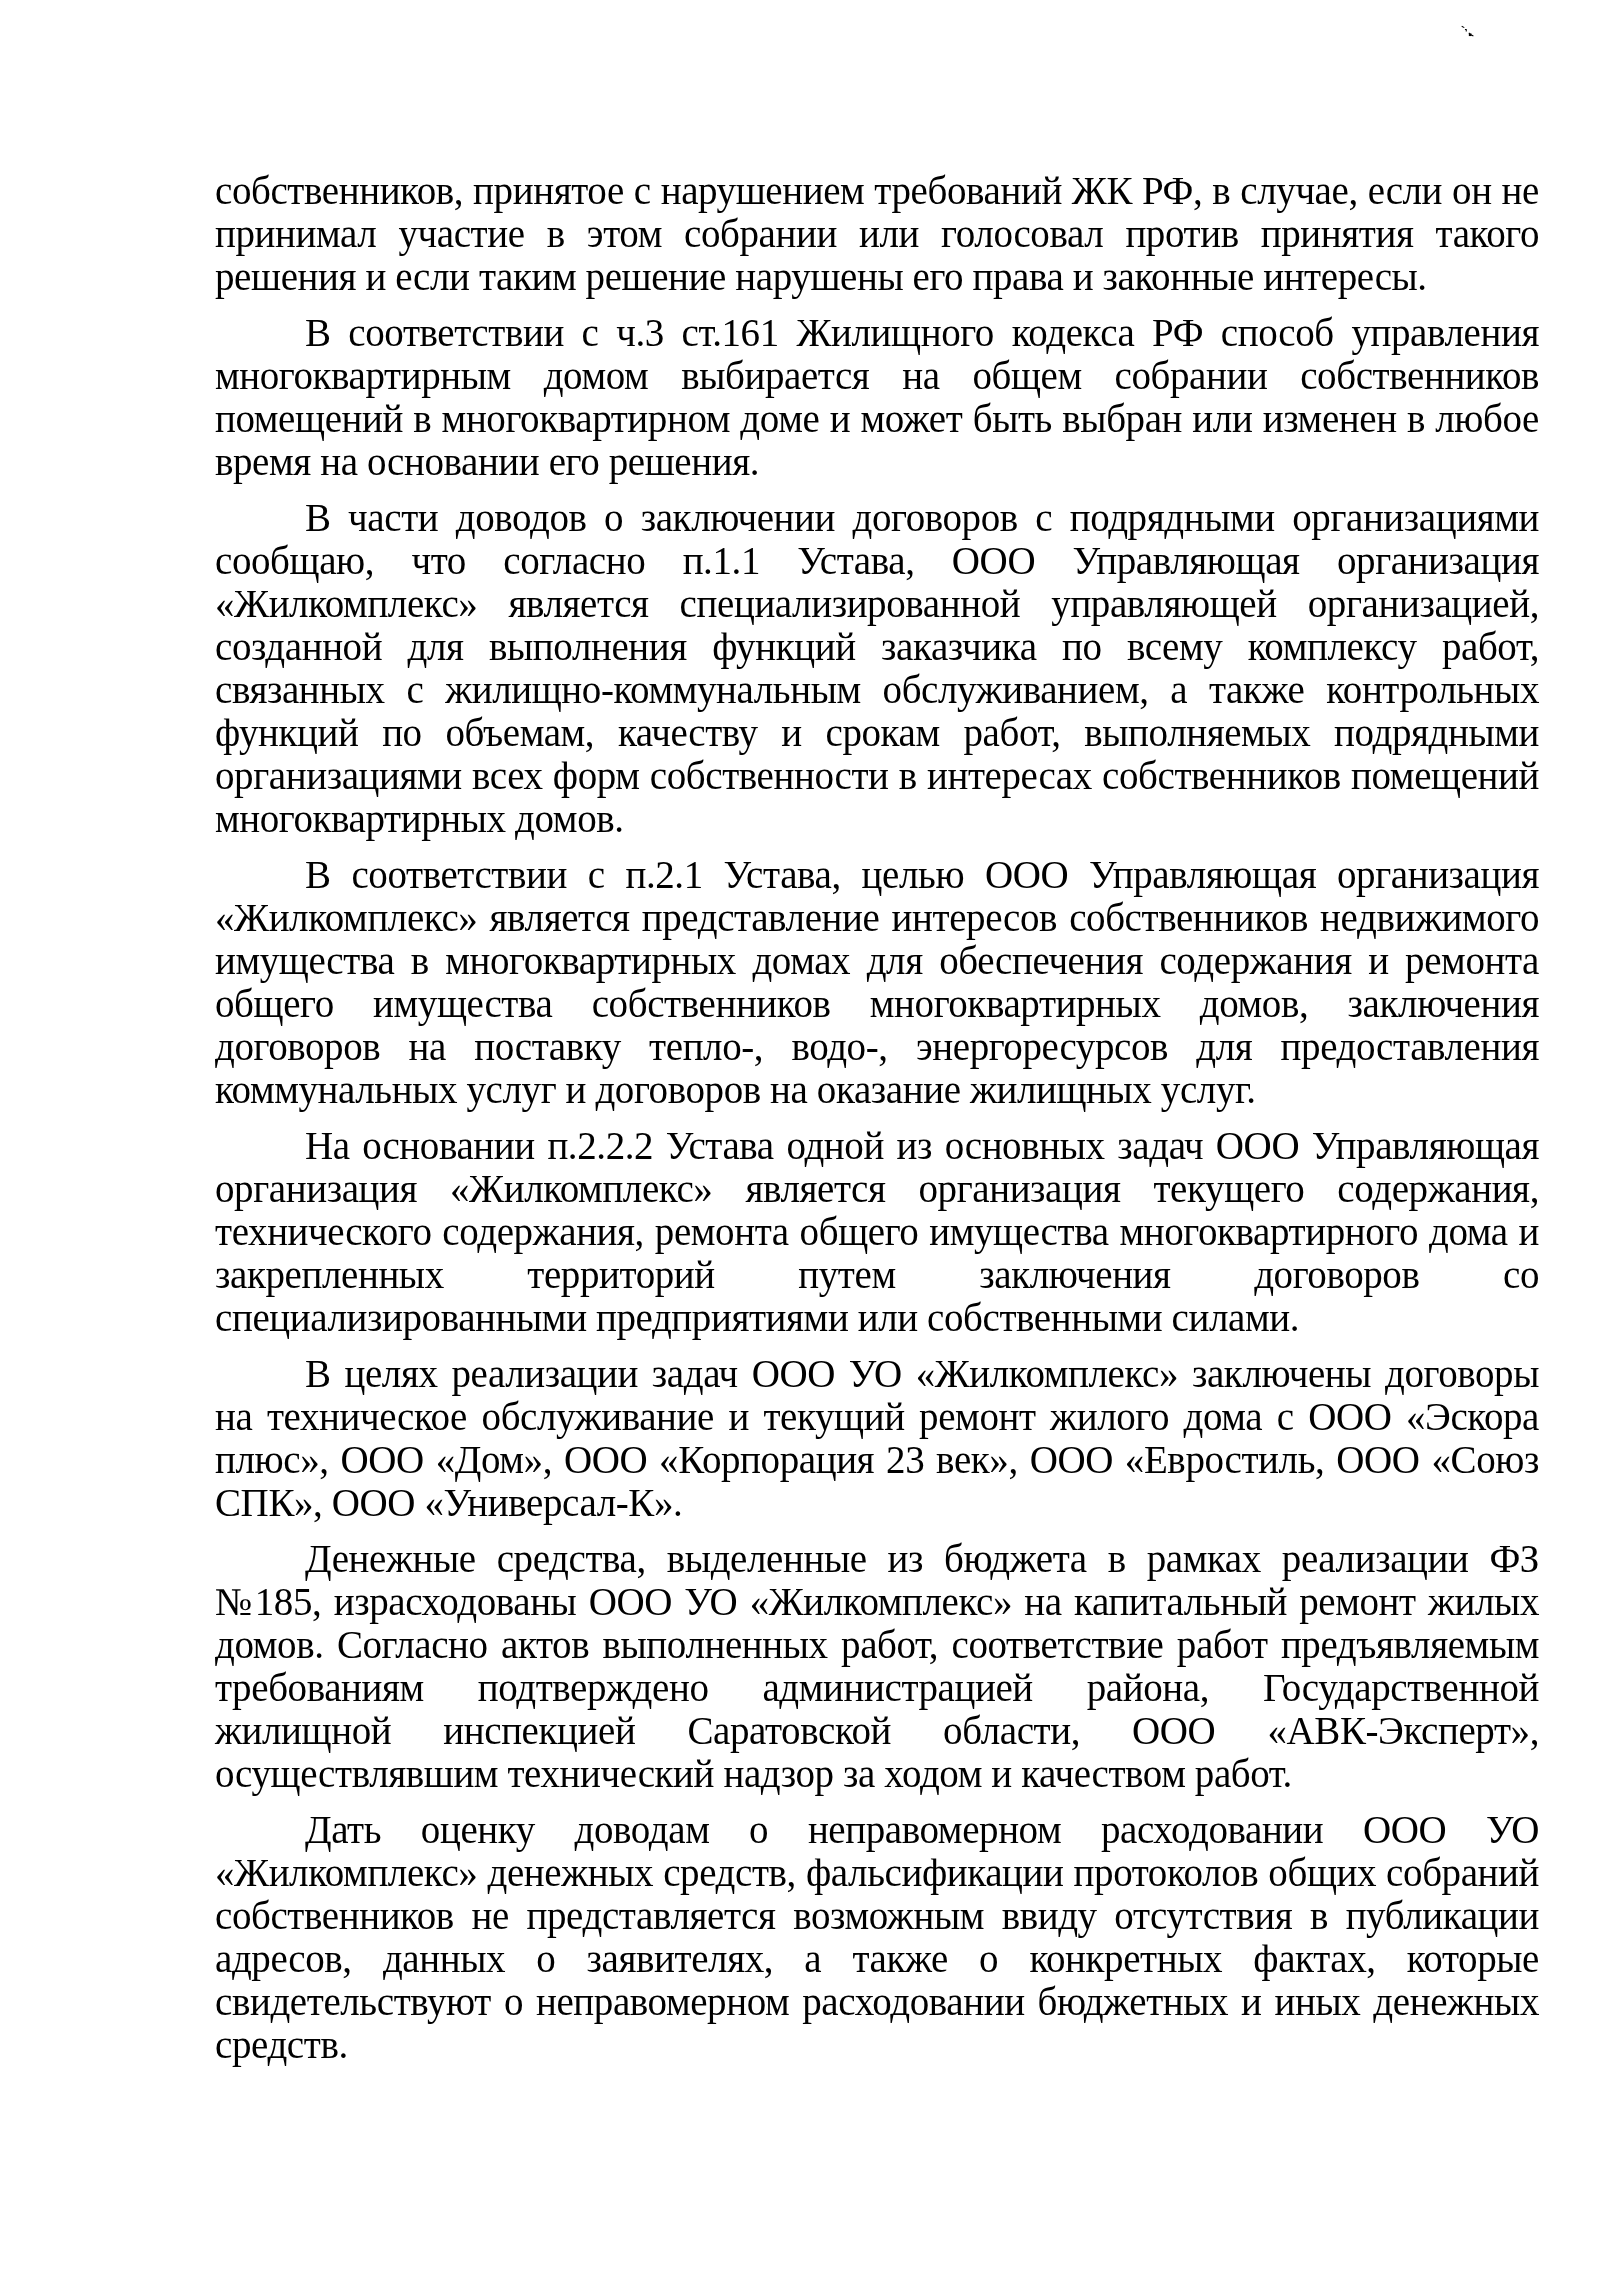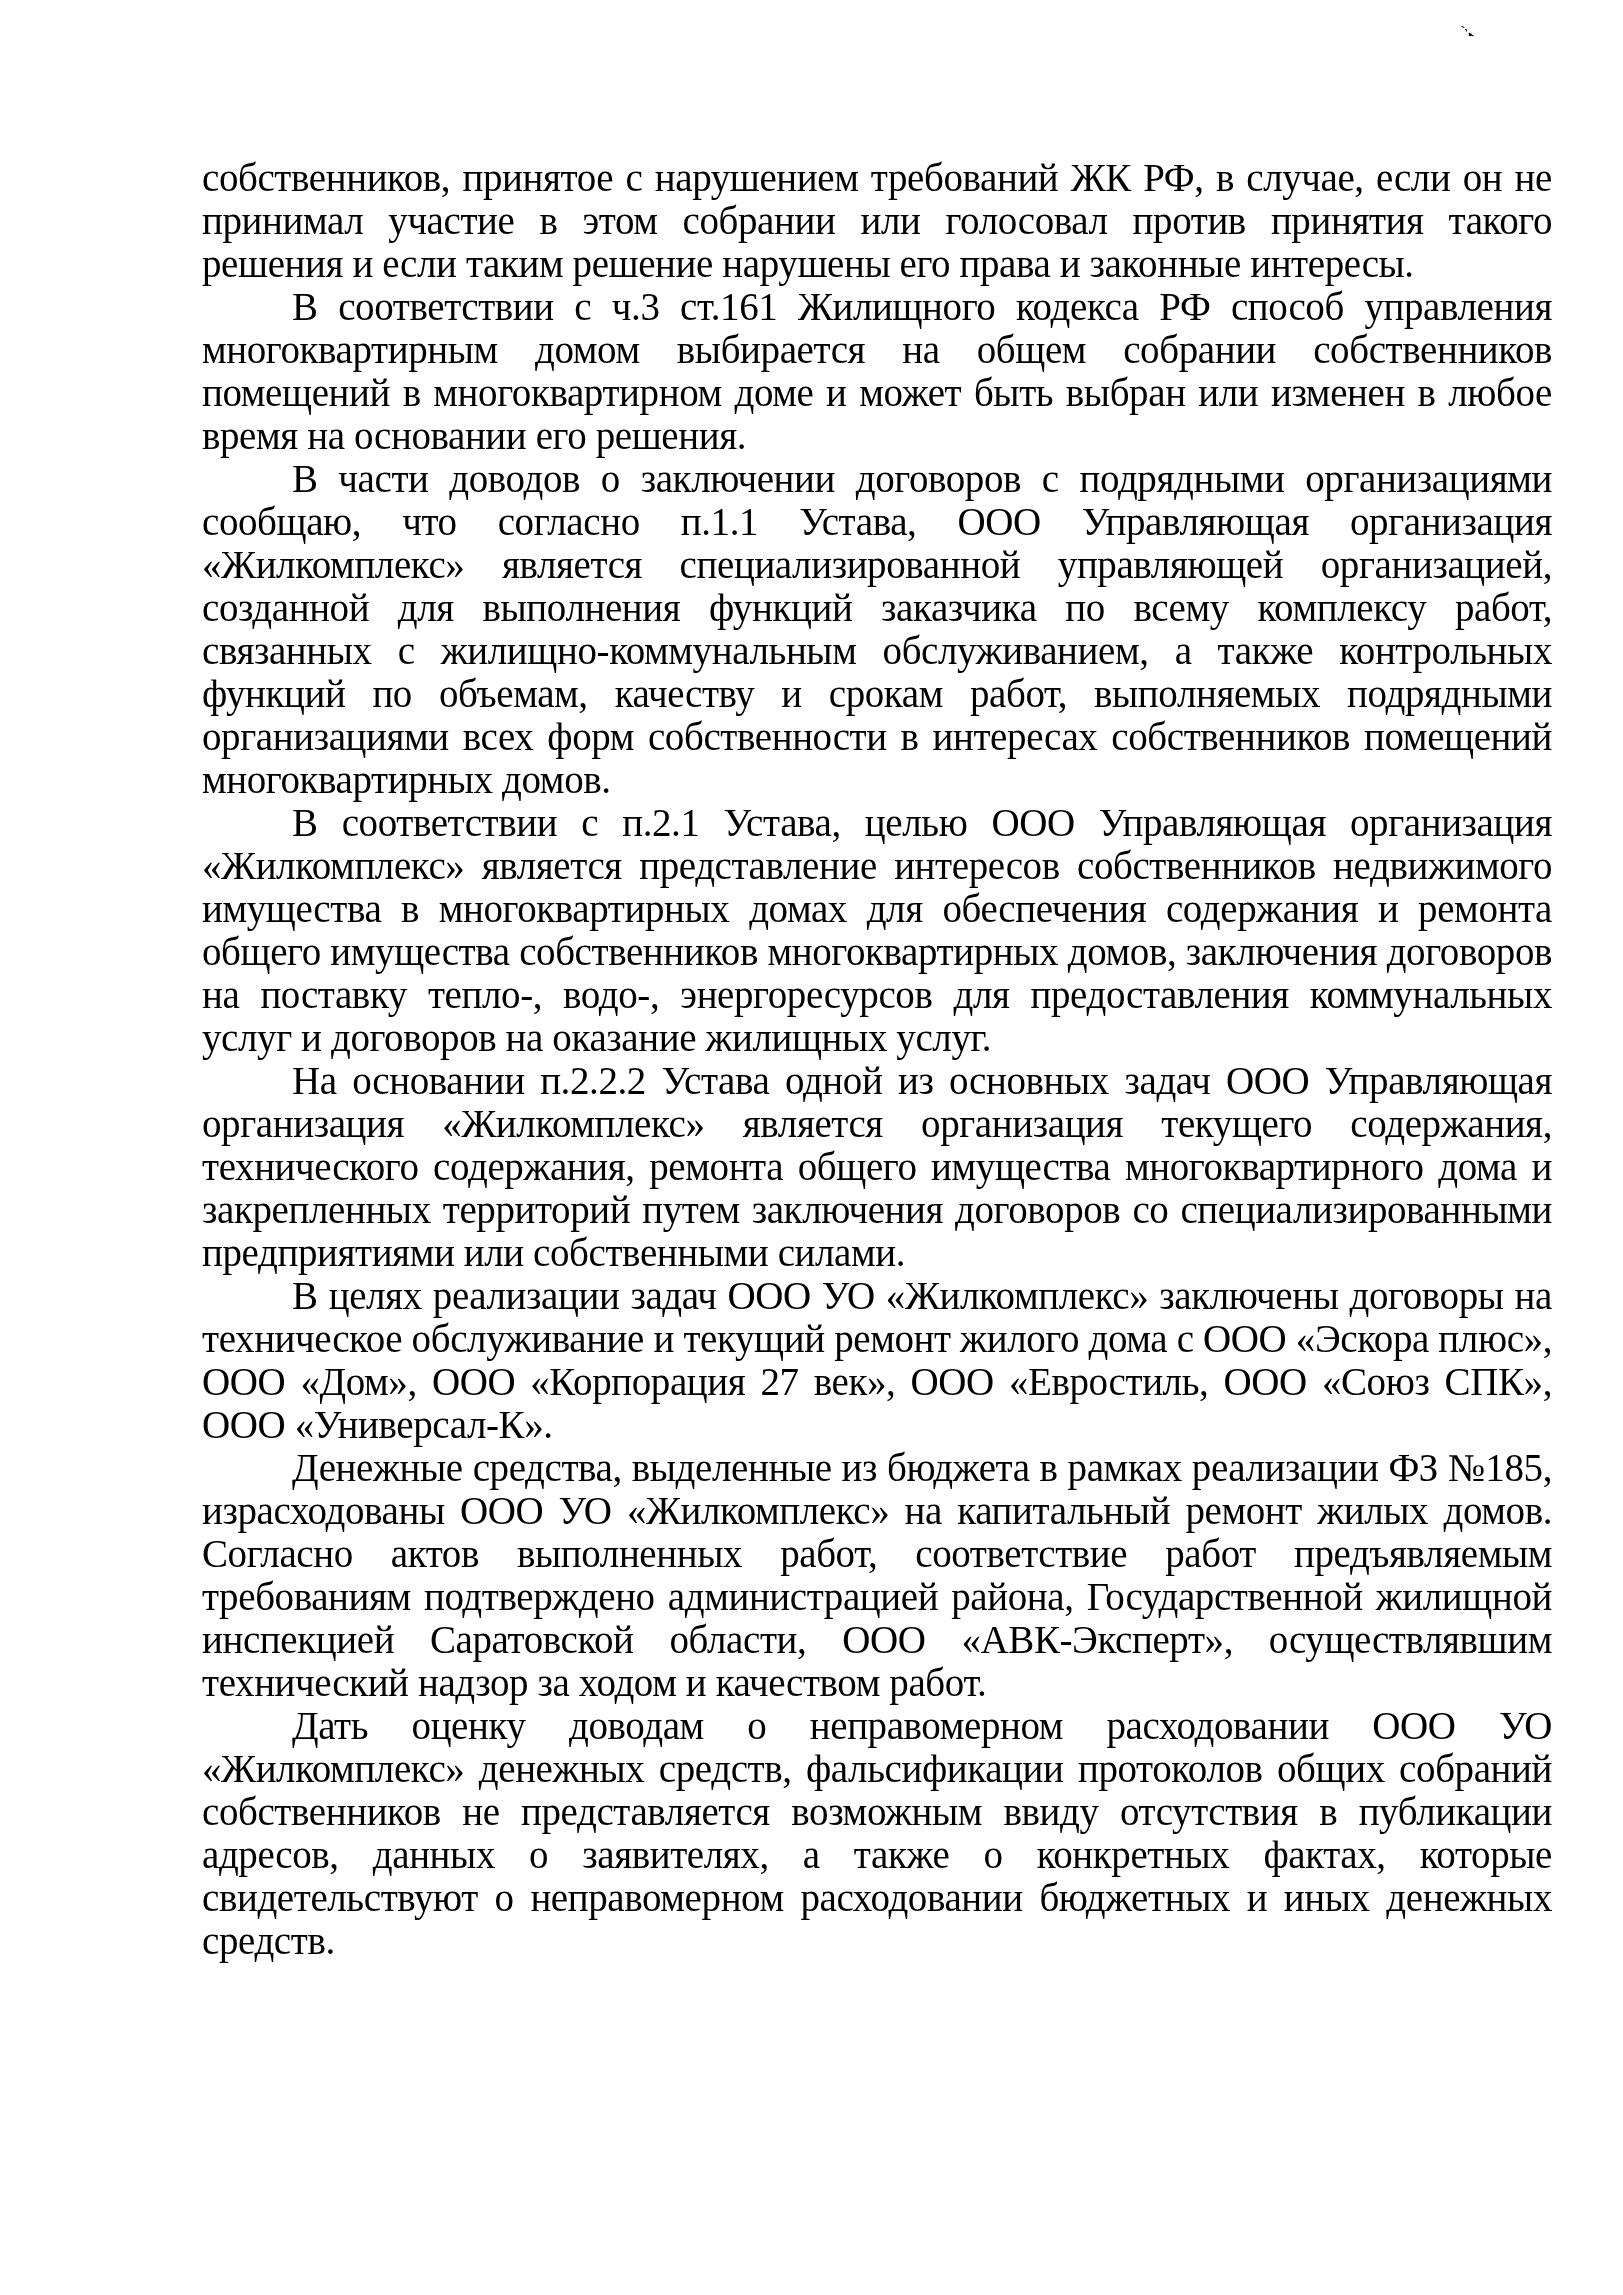--- a/index.html
+++ b/index.html
@@ -27,21 +27,21 @@
       top: 156px;
       width: 1350px;
       font-family: "Liberation Serif", "DejaVu Serif", serif;
       font-size: 39px;
       line-height: 43px;
       text-align: justify;
       letter-spacing: -0.4px;
       word-spacing: 0px;
     }
     .para {
-      margin: 0;
+      margin: 13px;
       padding: 0;
       text-indent: 90px;
       hyphens: none;
     }
     .para.no-indent {
       text-indent: 0;
     }
     .para.last-line-left {
       text-align-last: left;
     }
@@ -53,17 +53,17 @@
   <path d="M1 2 L5 4 M6 7 L8 7 L8 10 M12 12 L15 15 L19 17" stroke="#000" stroke-width="1.6" fill="none"></path>
   <rect x="12" y="13" width="4" height="4" fill="#000"></rect>
 </svg>
 
 <main class="page-body">
   <p class="para no-indent last-line-left">собственников, принятое с нарушением требований ЖК РФ, в случае, если он не принимал участие в этом собрании или голосовал против принятия такого решения и если таким решение нарушены его права и законные интересы.</p>
   <p class="para last-line-left">В соответствии с ч.3 ст.161 Жилищного кодекса РФ способ управления многоквартирным домом выбирается на общем собрании собственников помещений в многоквартирном доме  и может быть выбран или изменен в любое время на основании его решения.</p>
   <p class="para last-line-left">В части доводов о заключении договоров с подрядными организациями сообщаю, что согласно п.1.1 Устава, ООО Управляющая организация «Жилкомплекс» является специализированной управляющей организацией, созданной для выполнения функций заказчика по всему комплексу работ, связанных с жилищно-коммунальным обслуживанием, а также контрольных функций по объемам, качеству и срокам работ, выполняемых подрядными организациями всех форм собственности в интересах собственников помещений многоквартирных домов.</p>
   <p class="para last-line-left">В соответствии с п.2.1 Устава, целью ООО Управляющая организация «Жилкомплекс» является представление интересов собственников недвижимого имущества в многоквартирных домах для обеспечения содержания и ремонта общего имущества собственников многоквартирных домов, заключения договоров на поставку тепло-, водо-, энергоресурсов для предоставления коммунальных услуг и договоров на оказание жилищных услуг.</p>
   <p class="para last-line-left">На основании п.2.2.2 Устава одной из основных задач ООО Управляющая организация «Жилкомплекс» является организация текущего содержания, технического содержания, ремонта общего имущества многоквартирного дома  и закрепленных территорий путем заключения договоров со специализированными предприятиями или собственными силами.</p>
-  <p class="para last-line-left">В целях реализации задач ООО УО «Жилкомплекс» заключены договоры на техническое обслуживание и текущий ремонт жилого дома с ООО «Эскора плюс», ООО «Дом», ООО «Корпорация 27 век», ООО «Евростиль, ООО «Союз СПК», ООО «Универсал-К».</p>
+  <p class="para last-line-left">В целях реализации задач ООО УО «Жилкомплекс» заключены договоры на техническое обслуживание и текущий ремонт жилого дома с ООО «Эскора плюс», ООО «Дом», ООО «Корпорация 23 век», ООО «Евростиль, ООО «Союз СПК», ООО «Универсал-К».</p>
   <p class="para last-line-left">Денежные средства, выделенные из бюджета в рамках реализации ФЗ №185, израсходованы ООО УО «Жилкомплекс»  на капитальный ремонт жилых домов.  Согласно актов выполненных работ, соответствие работ предъявляемым требованиям подтверждено администрацией района, Государственной жилищной инспекцией Саратовской области, ООО «АВК-Эксперт», осуществлявшим технический надзор за ходом и качеством работ.</p>
   <p class="para last-line-left">Дать оценку доводам о неправомерном расходовании ООО УО «Жилкомплекс» денежных средств, фальсификации протоколов общих собраний собственников не представляется возможным ввиду отсутствия в публикации адресов, данных о заявителях, а также о конкретных фактах, которые свидетельствуют о неправомерном расходовании бюджетных и иных денежных средств.</p>
 </main>
 
 
 </body></html>

